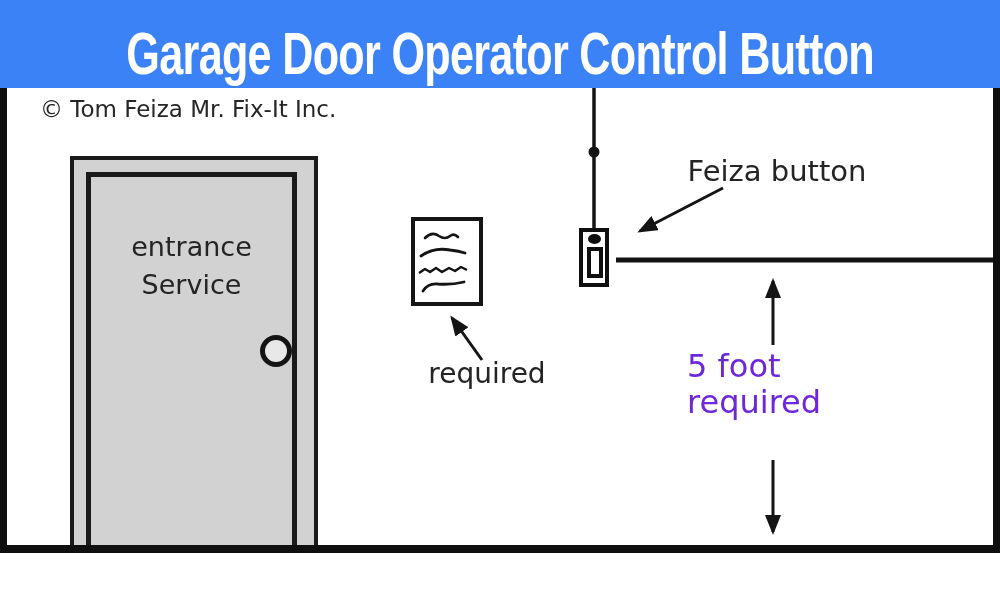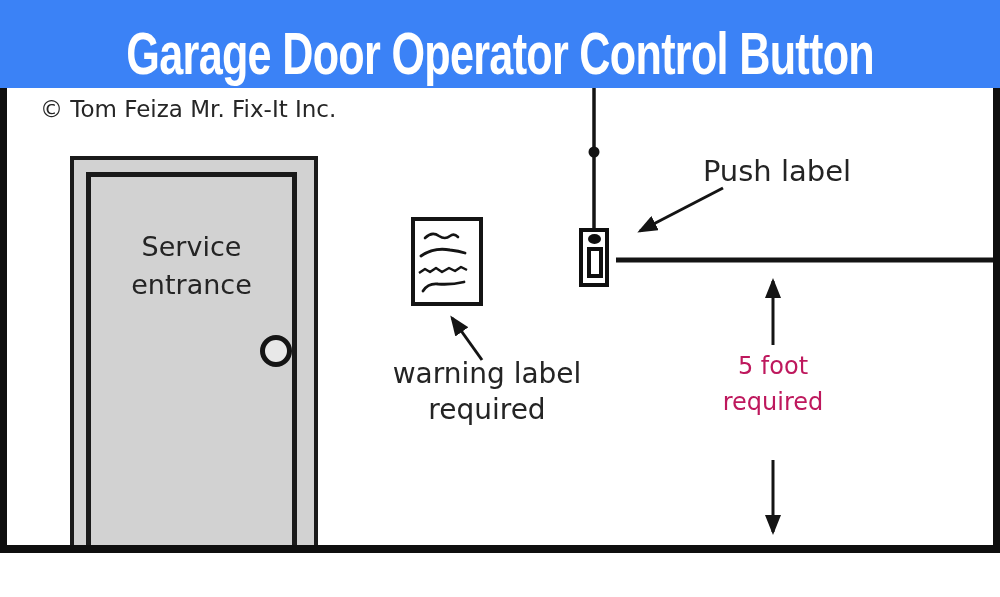--- a/index.html
+++ b/index.html
@@ -62,22 +62,22 @@
   #push-button-key{
     position:absolute;left:587px;top:247px;width:16px;height:31px;
     background:#ffffff;border:4px solid #0f0f0f;box-sizing:border-box;
   }
   #push-button-label{
     position:absolute;left:682px;top:154px;width:190px;text-align:center;
     font-size:29px;color:#242424;
   }
   
   #clearance-label{
-    position:absolute;left:687px;top:348px;width:172px;text-align:center;
-    font-size:24px;line-height:36px;color:#be185d;
+    position:absolute;left:687px;top:348px;width:172px;
+    font-size:32px;line-height:36px;color:#6d28d9;
   }
   
   #diagram-code{
     position:absolute;left:13px;top:552px;font-size:40px;color:#1a1a1a;letter-spacing:1px;
   }
   
   #overlay{position:absolute;left:0;top:0;width:1000px;height:597px;pointer-events:none;}
   #overlay .ink{stroke:#141414;fill:none;}
 </style>
 </head>
@@ -90,42 +90,41 @@
   </div>
 
   <div id="border-left" class="border"></div>
   <div id="border-right" class="border"></div>
 
   <div id="copyright">© Tom Feiza Mr. Fix-It Inc.</div>
 
   <div id="door-frame"></div>
   <div id="door-panel"></div>
   <div id="door-label">
+    <div>entrance</div>
     <div>Service</div>
-    <div>entrance</div>
   </div>
   <div id="door-knob"></div>
 
   <div id="warning-paper">
     <svg width="64" height="81" viewBox="0 0 64 81">
       <path d="M10 17 q7 -7 14 -2 q6 4 11 0 q4 -3 8 1" stroke="#141414" stroke-width="2.6" fill="none" stroke-linecap="round"></path>
       <path d="M6 35 q13 -9 29 -6 q9 1 15 3" stroke="#141414" stroke-width="2.8" fill="none" stroke-linecap="round"></path>
       <path d="M4 52 l6 -4 l5 3 l6 -4 l6 4 l7 -4 l6 3 l6 -4 l6 3" stroke="#141414" stroke-width="2.4" fill="none" stroke-linejoin="round"></path>
       <path d="M8 70 q5 -8 15 -7 q13 1 26 -2" stroke="#141414" stroke-width="2.8" fill="none" stroke-linecap="round"></path>
     </svg>
   </div>
   <div id="entrapment-label">
-    <div>warning label</div>
     <div>required</div>
   </div>
 
   <div id="push-button"></div>
   <div id="push-button-led"></div>
   <div id="push-button-key"></div>
-  <div id="push-button-label">Push label</div>
+  <div id="push-button-label">Feiza button</div>
 
   <div id="clearance-label">
     <div>5 foot</div>
     <div>required</div>
   </div>
 
 
   <svg id="overlay" viewBox="0 0 1000 597">
     <defs>
       <marker id="ah" markerUnits="userSpaceOnUse" markerWidth="20" markerHeight="16" refX="17" refY="8" orient="auto">

